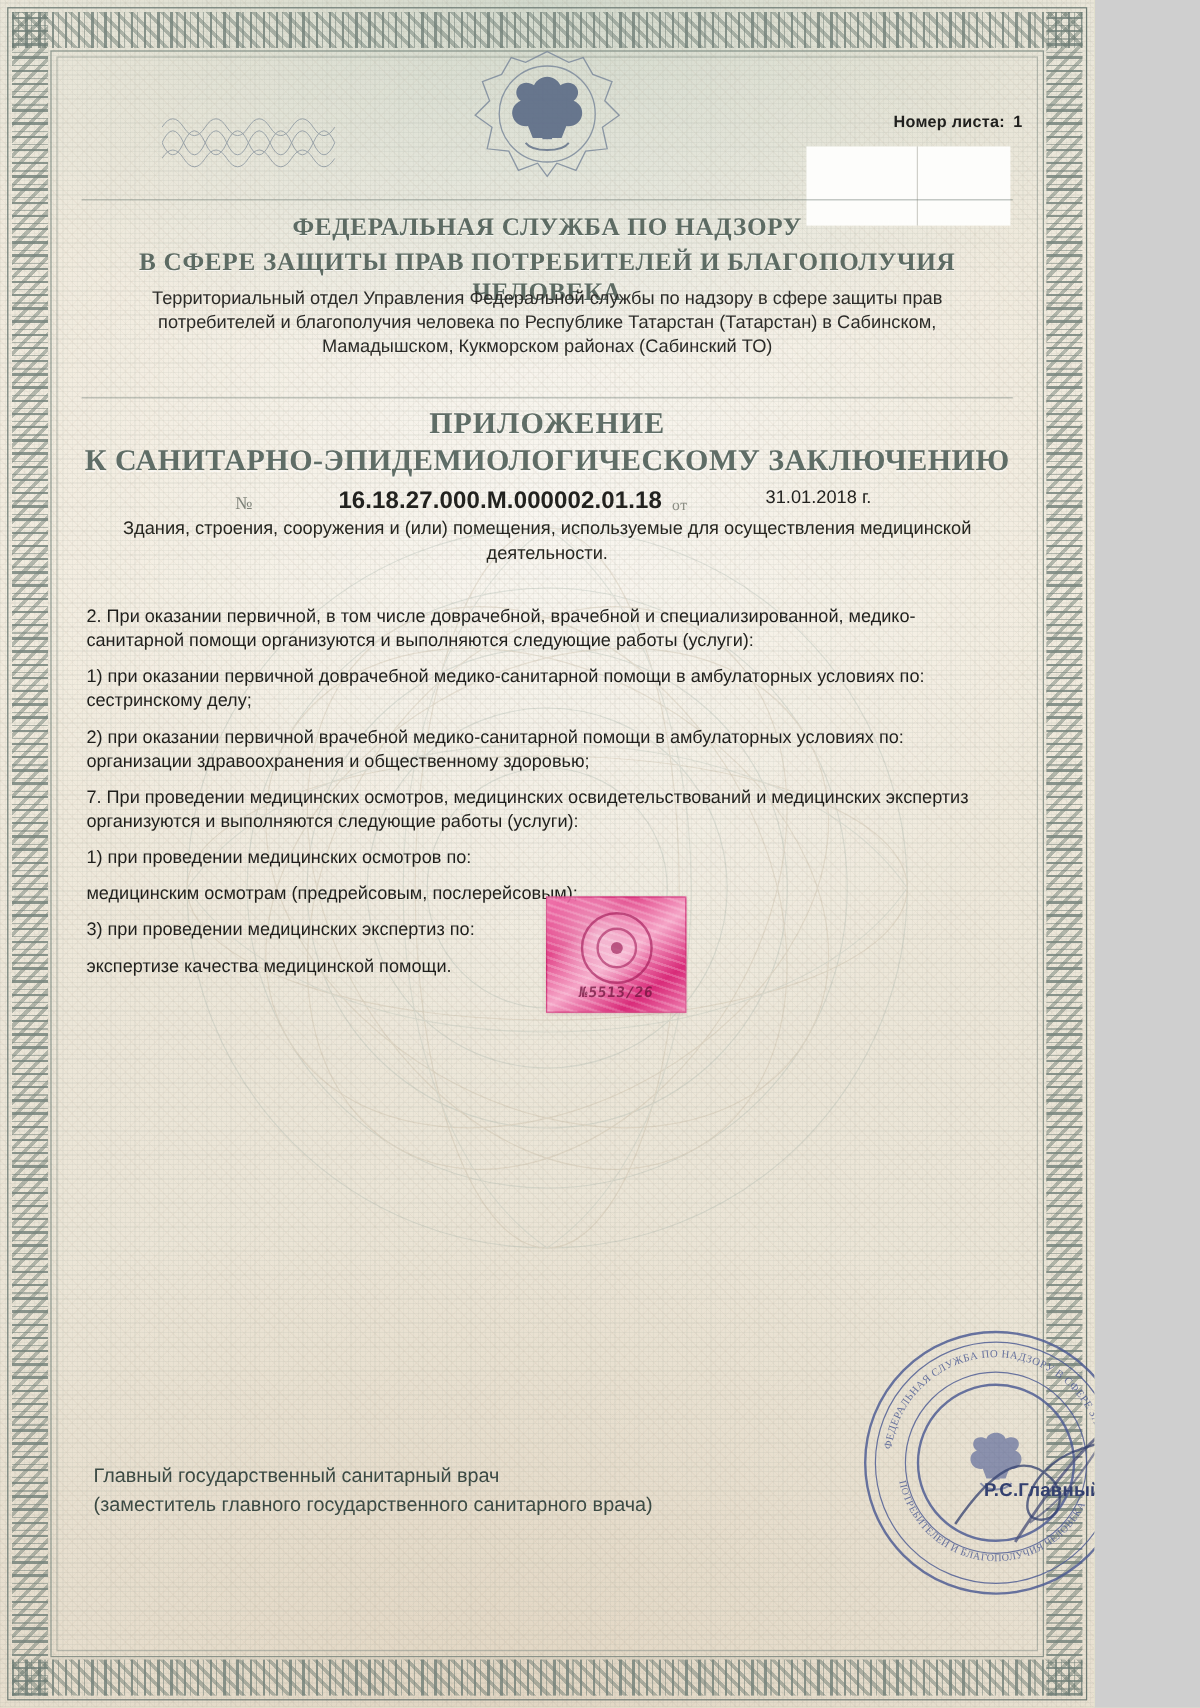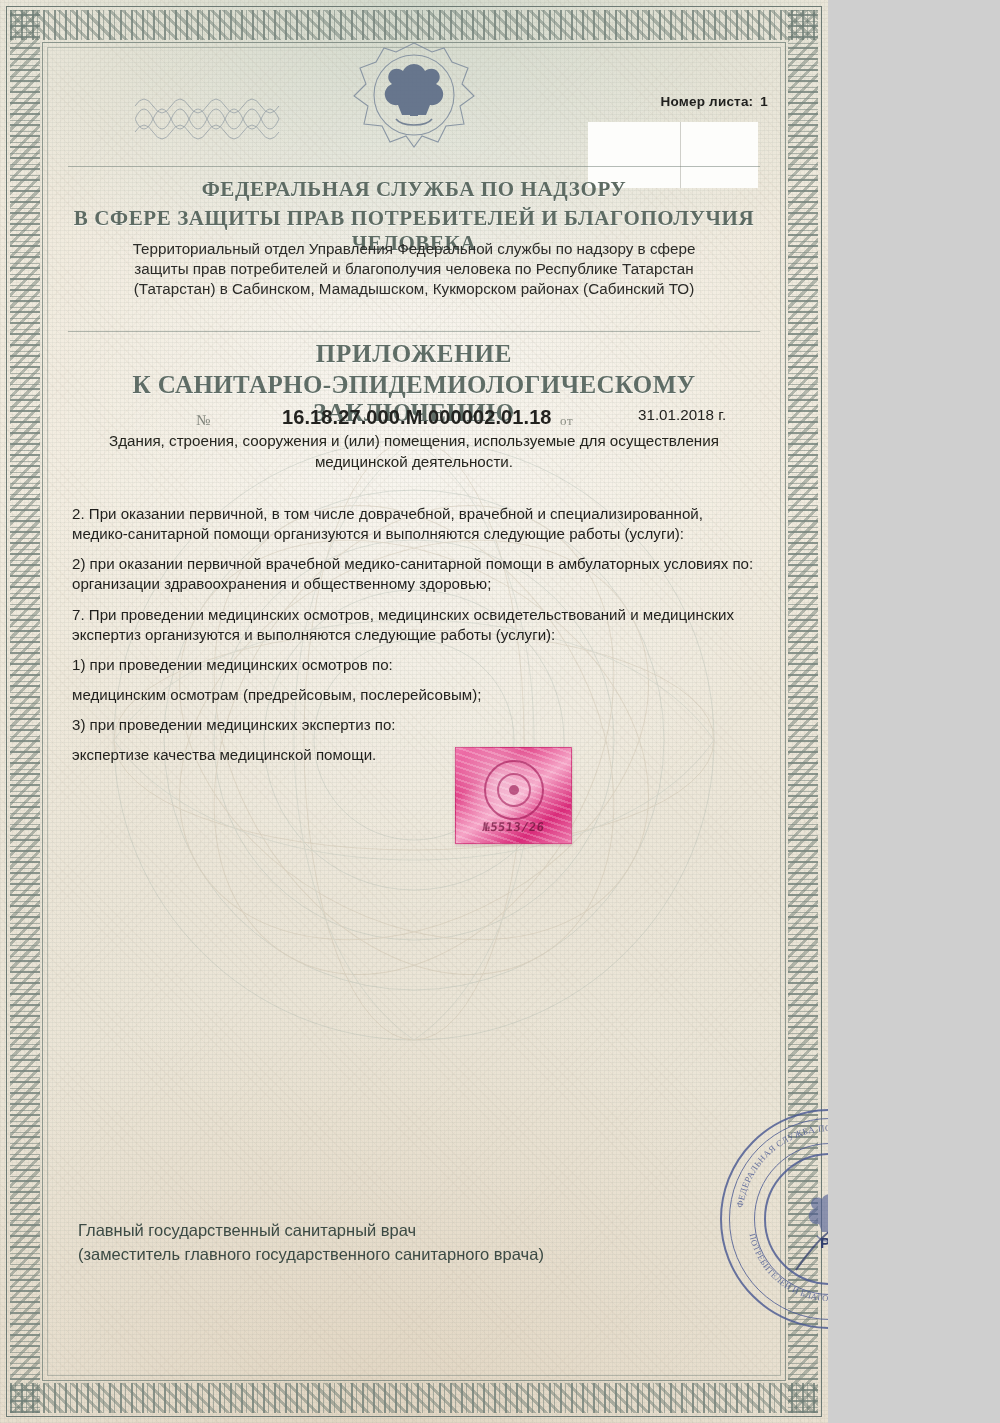--- a/index.html
+++ b/index.html
@@ -6,21 +6,21 @@
     margin: 0;
     padding: 0;
     background: #cfcfcf;
   }
   body {
     font-family: "Liberation Sans", sans-serif;
   }
 
   .page {
     position: relative;
-    width: 828px;
+    width: 912px;
     height: 1423px;
     overflow: hidden;
     background: #fef9c3;
   }
 
   
   .bg-base {
     position: absolute;
     inset: 0;
     background:
@@ -487,20 +487,21 @@
 
     <div class="no-label">№</div>
     <div class="doc-number">16.18.27.000.М.000002.01.18</div>
     <div class="ot-label">от</div>
     <div class="doc-date">31.01.2018 г.</div>
 
     <div class="subject">Здания, строения, сооружения и (или) помещения, используемые для осуществления медицинской деятельности.</div>
 
     <div class="body-text">
       <p>2. При оказании первичной, в том числе доврачебной, врачебной и специализированной, медико-санитарной помощи организуются и выполняются следующие работы (услуги):</p>
+      <p>1) при оказании первичной доврачебной медико-санитарной помощи в амбулаторных условиях по: сестринскому делу;</p>
       <p>2) при оказании первичной врачебной медико-санитарной помощи в амбулаторных условиях по: организации здравоохранения и общественному здоровью;</p>
       <p>7. При проведении медицинских осмотров, медицинских освидетельствований и медицинских экспертиз организуются и выполняются следующие работы (услуги):</p>
       <p>1) при проведении медицинских осмотров по:</p>
       <p>медицинским осмотрам (предрейсовым, послерейсовым);</p>
       <p>3) при проведении медицинских экспертиз по:</p>
       <p>экспертизе качества медицинской помощи.</p>
     </div>
 
     <div class="holo">
       <div class="holo-ring"></div>

